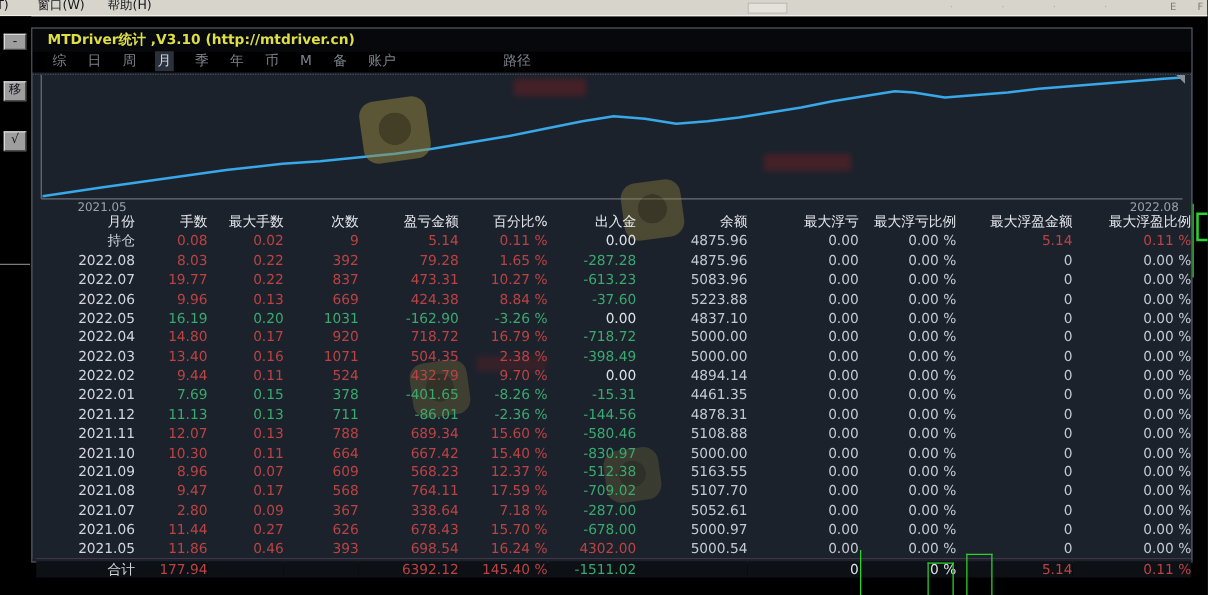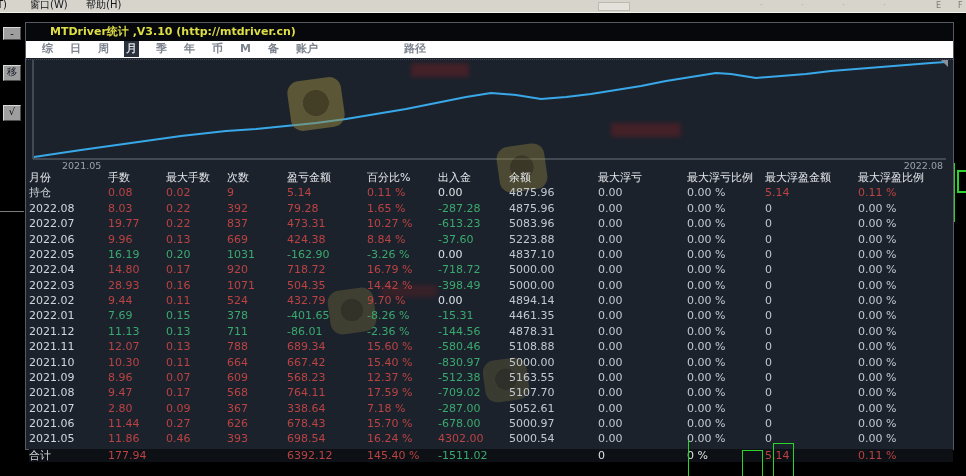--- a/index.html
+++ b/index.html
@@ -35,44 +35,44 @@
   .sdiv{position:absolute;left:0;top:198px;width:24px;height:1px;background:#7c7c7c;}
   
   .win{
     position:absolute;left:25px;top:22px;width:927px;height:426px;
     background:#1c222c;border:1px solid #565b63;box-sizing:content-box;
   }
   .titlebar{
     position:absolute;left:0;top:0;width:100%;height:18px;background:#06080b;
     color:#dede46;font-size:11px;line-height:18px;font-weight:bold;
   }
-  .titlebar span{margin-left:24px;}
+  .titlebar span{margin-left:12px;}
   .tabbar{
-    position:absolute;left:0;top:18px;width:100%;height:17px;background:#ffffff;
-    font-size:11px;line-height:16px;color:#7d838d;white-space:nowrap;font-weight:bold;
+    position:absolute;left:0;top:18px;width:100%;height:17px;background:#000000;
+    font-size:11px;line-height:16px;color:#7d838d;white-space:nowrap;
   }
   .tab{display:inline-block;margin-left:17px;cursor:default;}
   .tab:first-child{margin-left:16px;}
   .tab.sel{color:#d7dbe2;background:#2a313c;padding:0 2px;margin-left:15px;}
   .tab.gap{margin-left:86px;}
   
   .chartwrap{position:absolute;left:0;top:36px;width:927px;height:111px;border-top:1px dotted #454c57;}
   .chartwrap svg{display:block;}
   .tri{position:absolute;left:915px;top:0px;width:0;height:0;border-left:7px solid transparent;border-top:7px solid #8a9099;}
   
   .wm-logo{position:absolute;border-radius:12px;transform:rotate(-8deg);
     background:radial-gradient(circle at 50% 48%, #6b5a20 0 34%, #9a8a3f 35% 100%);}
   .wm-red{position:absolute;background:rgba(150,30,30,.32);filter:blur(2px);border-radius:3px;}
   
   .grid{
     position:absolute;left:0;top:147px;width:924px;padding-left:3px;
     display:grid;
     grid-template-columns:79px 58px 61px 60px 80px 71px 71px 89px 89px 78px 93px auto;
     grid-auto-rows:15.39px;
-    font-size:11px;line-height:15.39px;white-space:nowrap;
+    font-size:11px;line-height:15.39px;white-space:nowrap;text-align:right;
   }
   .cell{overflow:visible;}
   .hd{color:#e5e8ec;}
   .mon{color:#d2d6dc;}
   .r{color:#bb4343;}
   .g{color:#3aa96e;}
   .w{color:#dde1e6;}
   .d{color:#c3c8d0;}
   .total{background:#0d1015;border-top:1px solid #f9a8d4;}
   .winfoot{position:absolute;left:0;bottom:0;width:100%;height:2px;background:#1c222c;}
@@ -206,25 +206,25 @@
       <span class="cell r">920</span>
       <span class="cell r">718.72</span>
       <span class="cell r">16.79 %</span>
       <span class="cell g">-718.72</span>
       <span class="cell d">5000.00</span>
       <span class="cell d">0.00</span>
       <span class="cell d">0.00 %</span>
       <span class="cell d">0</span>
       <span class="cell d">0.00 %</span>
       <span class="cell mon">2022.03</span>
-      <span class="cell r">28.93</span>
+      <span class="cell r">13.40</span>
       <span class="cell r">0.16</span>
       <span class="cell r">1071</span>
       <span class="cell r">504.35</span>
-      <span class="cell r">14.42 %</span>
+      <span class="cell r">2.38 %</span>
       <span class="cell g">-398.49</span>
       <span class="cell d">5000.00</span>
       <span class="cell d">0.00</span>
       <span class="cell d">0.00 %</span>
       <span class="cell d">0</span>
       <span class="cell d">0.00 %</span>
       <span class="cell mon">2022.02</span>
       <span class="cell r">9.44</span>
       <span class="cell r">0.11</span>
       <span class="cell r">524</span>

